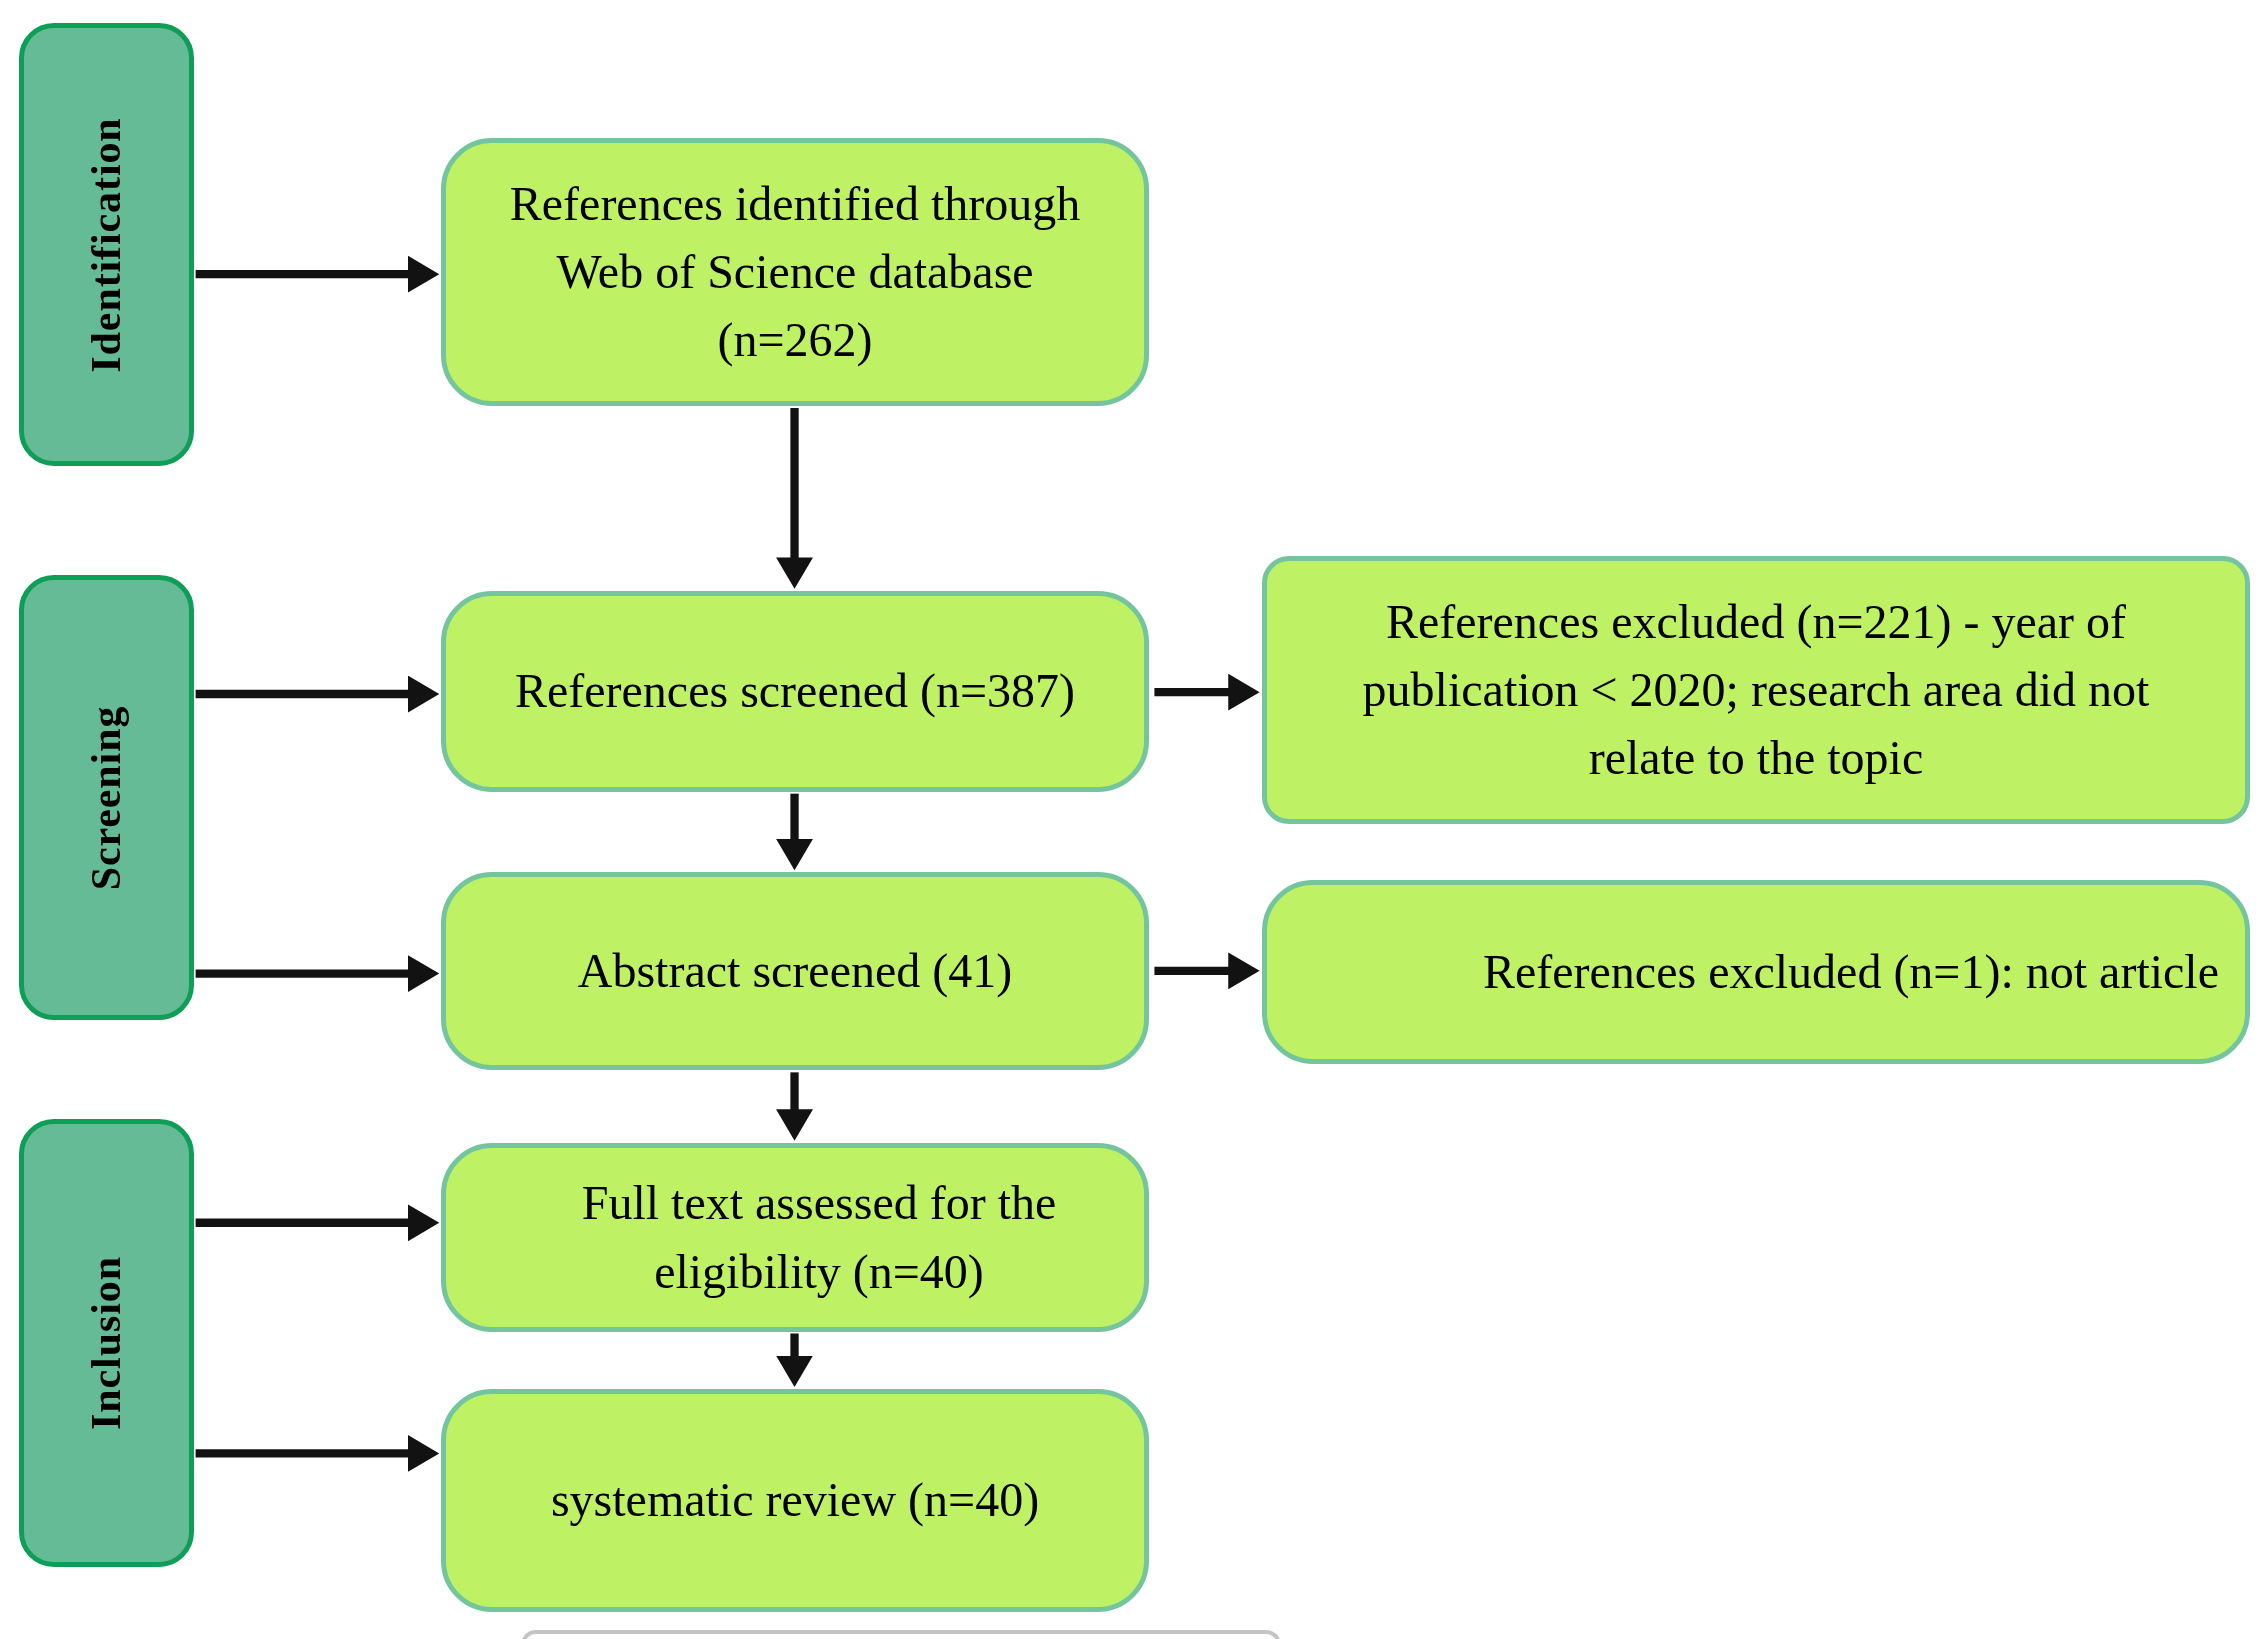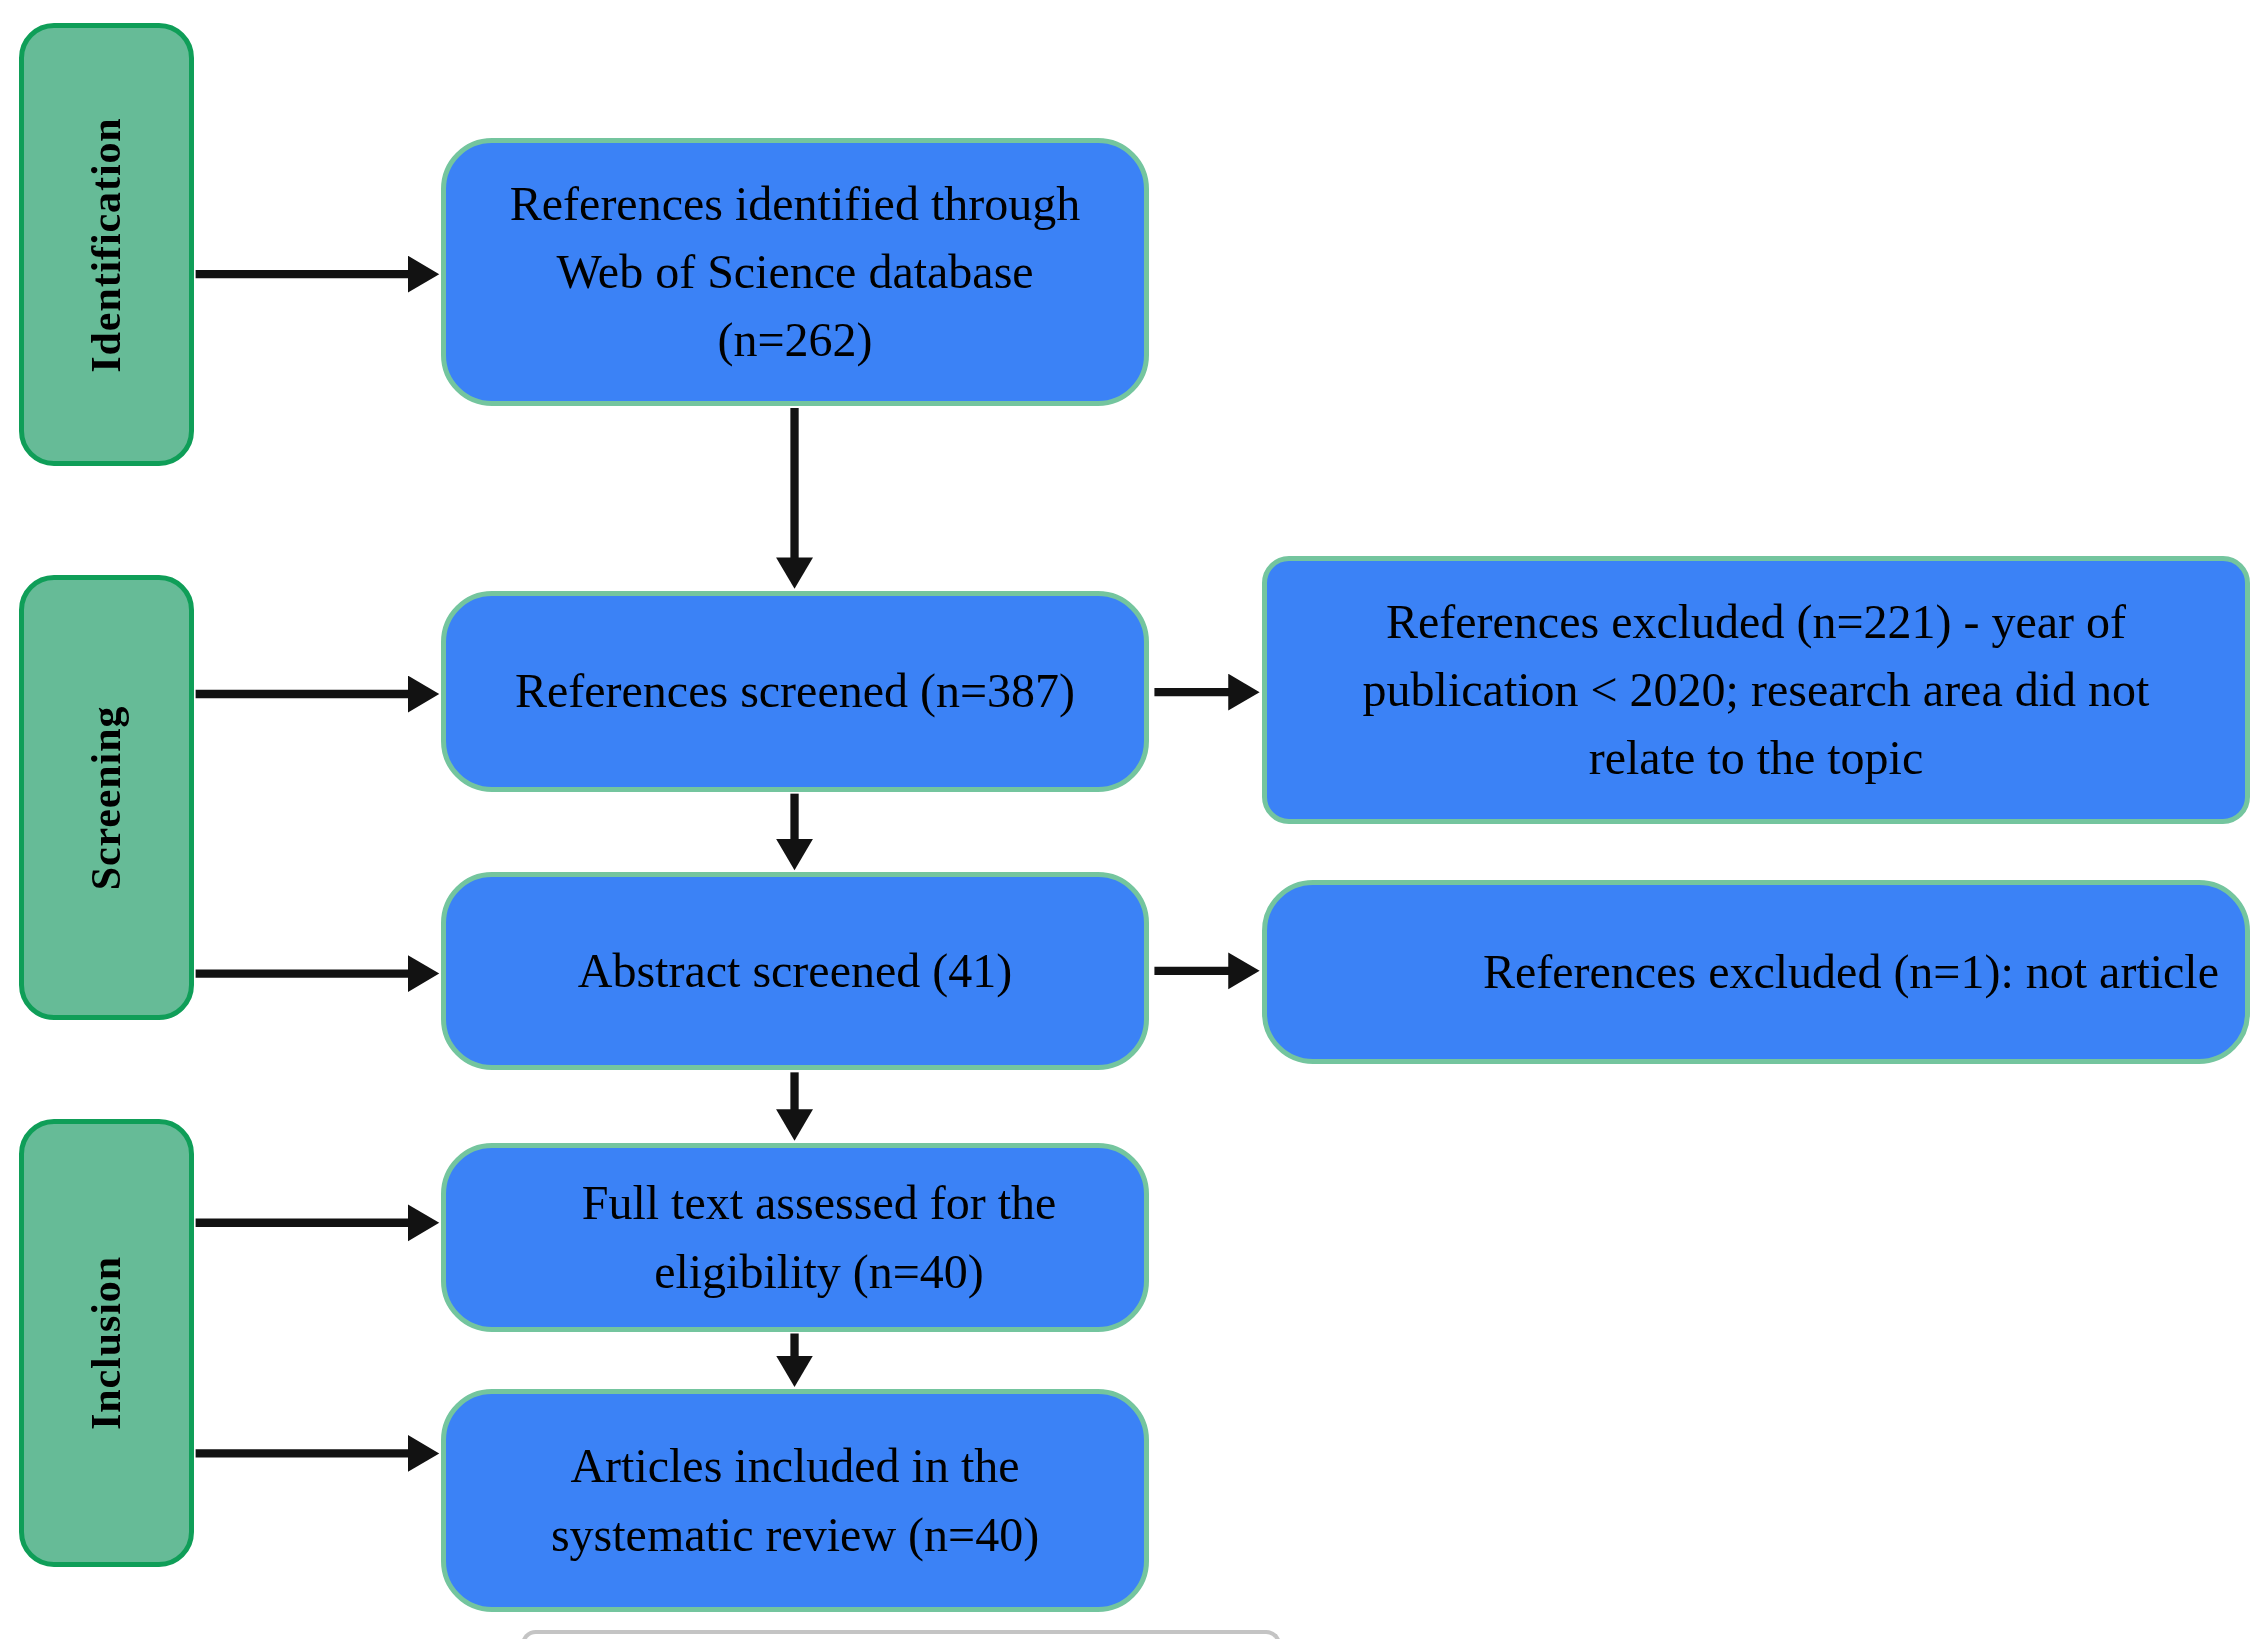--- a/index.html
+++ b/index.html
@@ -23,21 +23,21 @@
     transform:rotate(-90deg);
     white-space:nowrap;
     font-weight:bold;
     font-size:42px;
     letter-spacing:0.9px;
     color:#000;
   }
   .fbox,.xbox{
     position:absolute;
     box-sizing:border-box;
-    background:#3b82f6;
+    background:#bef264;
     border:5.5px solid var(--box-border,#74c59e);
     border-radius:51px;
     display:flex;flex-direction:column;
     align-items:center;justify-content:center;
     text-align:center;
     font-size:48px;
     line-height:1.42;
   }
   .fbox{left:441px;width:708px;}
   .xbox{left:1262px;width:988px;padding:0 26px;}
@@ -81,21 +81,20 @@
   <div class="fbox" style="top:872px;height:198px;">
     <div class="line">Abstract screened (41)</div>
   </div>
 
   <div class="fbox" style="top:1143px;height:189px;padding-left:48px;">
     <div class="line">Full text assessed for the</div>
     <div class="line">eligibility (n=40)</div>
   </div>
 
   <div class="fbox" style="top:1389px;height:223px;">
-    <div class="line">Articles included in the</div>
     <div class="line">systematic review (n=40)</div>
   </div>
 
   <div class="xbox" style="top:556px;height:268px;border-radius:27px;">
     <div class="line">References excluded (n=221) - year of</div>
     <div class="line">publication &lt; 2020; research area did not</div>
     <div class="line">relate to the topic</div>
   </div>
 
   <div class="xbox" style="top:880px;height:184px;align-items:flex-end;">

